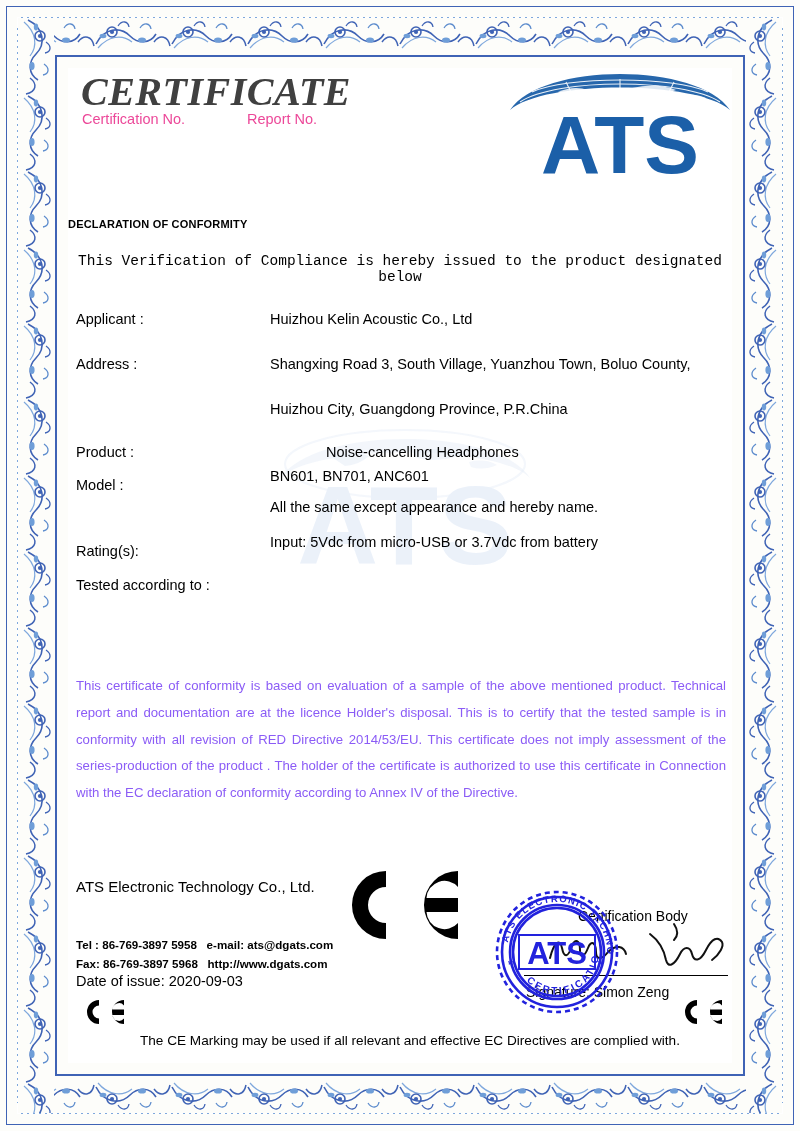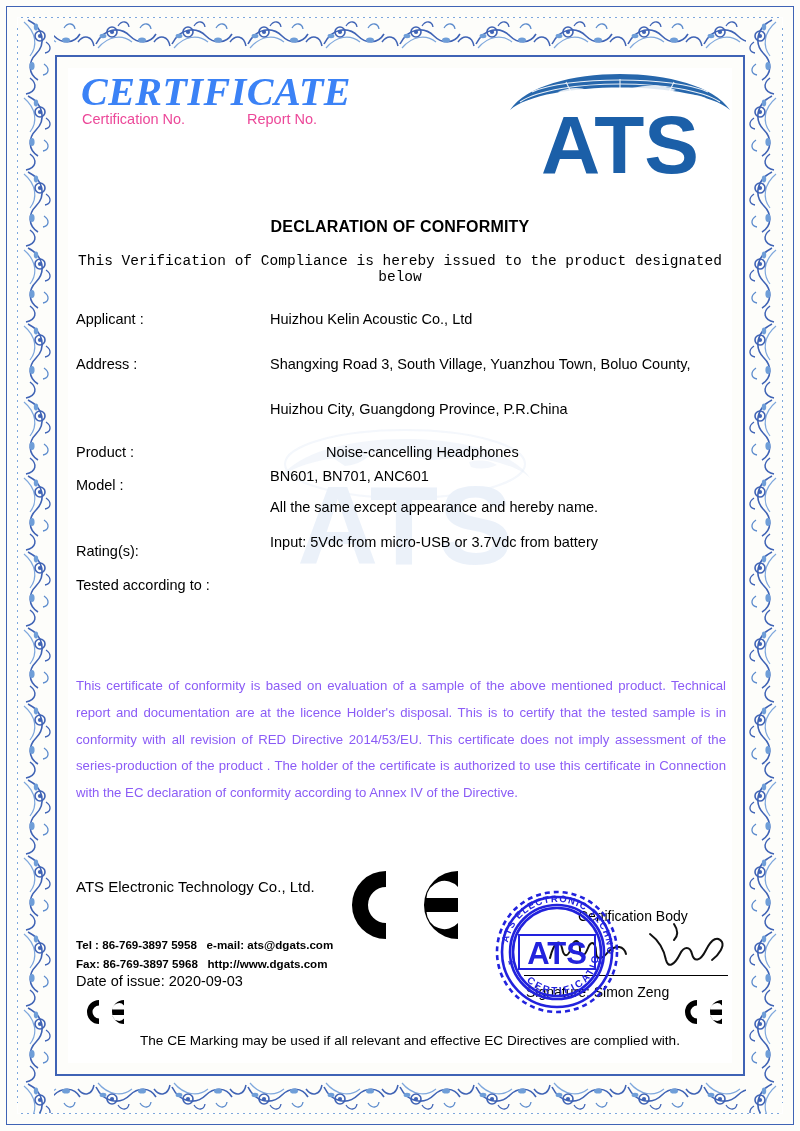--- a/index.html
+++ b/index.html
@@ -105,21 +105,21 @@
 
   
   .cert-title {
     position: absolute;
     left: 13px; top: 0px;
     font-family: "Liberation Serif", serif;
     font-weight: bold;
     font-style: italic;
     font-size: 40px;
     letter-spacing: 0.5px;
-    color: #3b82f6;
+    color: #404040;
     white-space: nowrap;
   }
   .hdr-label {
     position: absolute;
     font-size: 14.5px;
     color: #ec4899;
     white-space: nowrap;
   }
   .hdr-label.cert-no  { left: 14px; top: 43px; }
   .hdr-label.report-no{ left: 179px; top: 43px; }
@@ -128,22 +128,21 @@
     position: absolute;
     right: -2px; top: -10px;
     width: 228px;
   }
 
   
   .decl-title {
     position: absolute;
     left: 0; top: 150px;
     width: 664px;
-    text-align: center;
-    font-size: 16px;
+    font-size: 11px;
     font-weight: bold;
     letter-spacing: 0.2px;
   }
   .decl-sub {
     position: absolute;
     left: 0; top: 185px;
     width: 664px;
     text-align: center;
     font-size: 14.5px;
     font-family: Liberation Mono, monospace;

